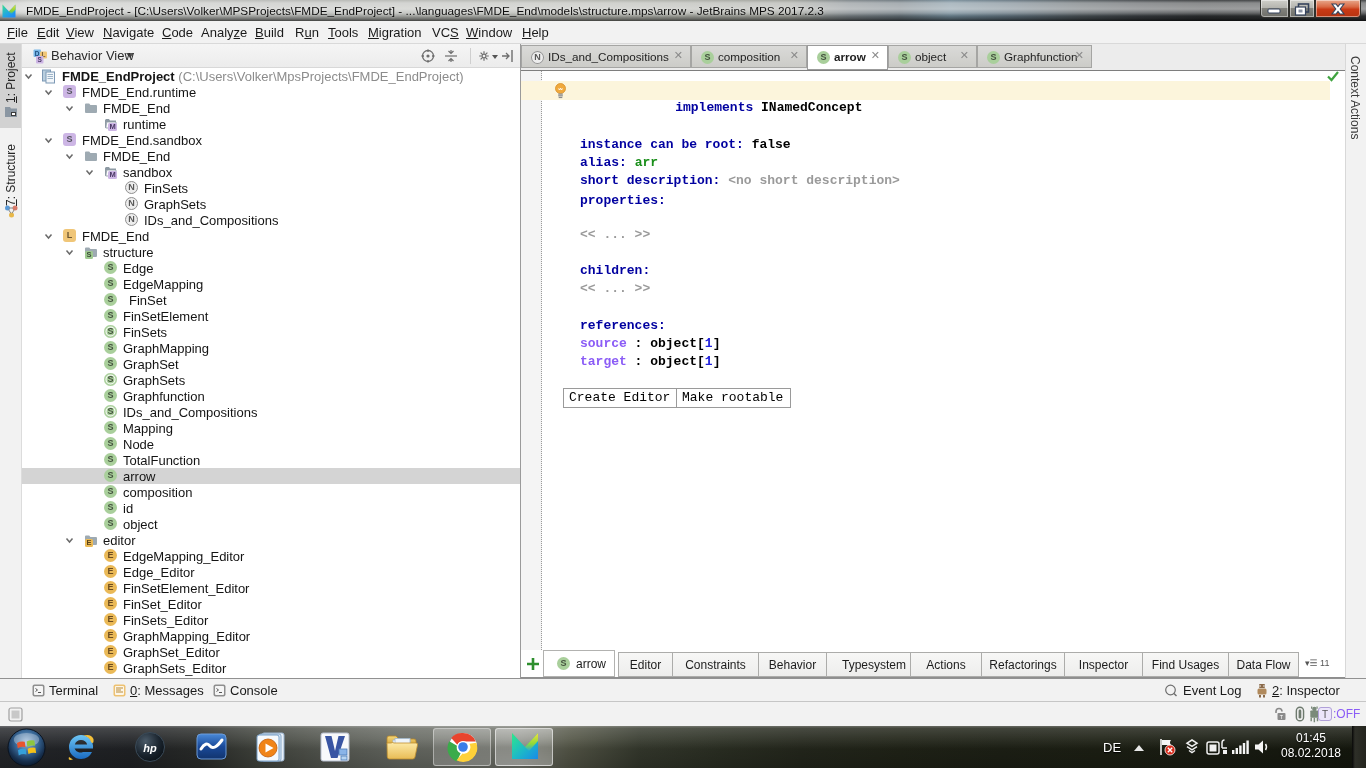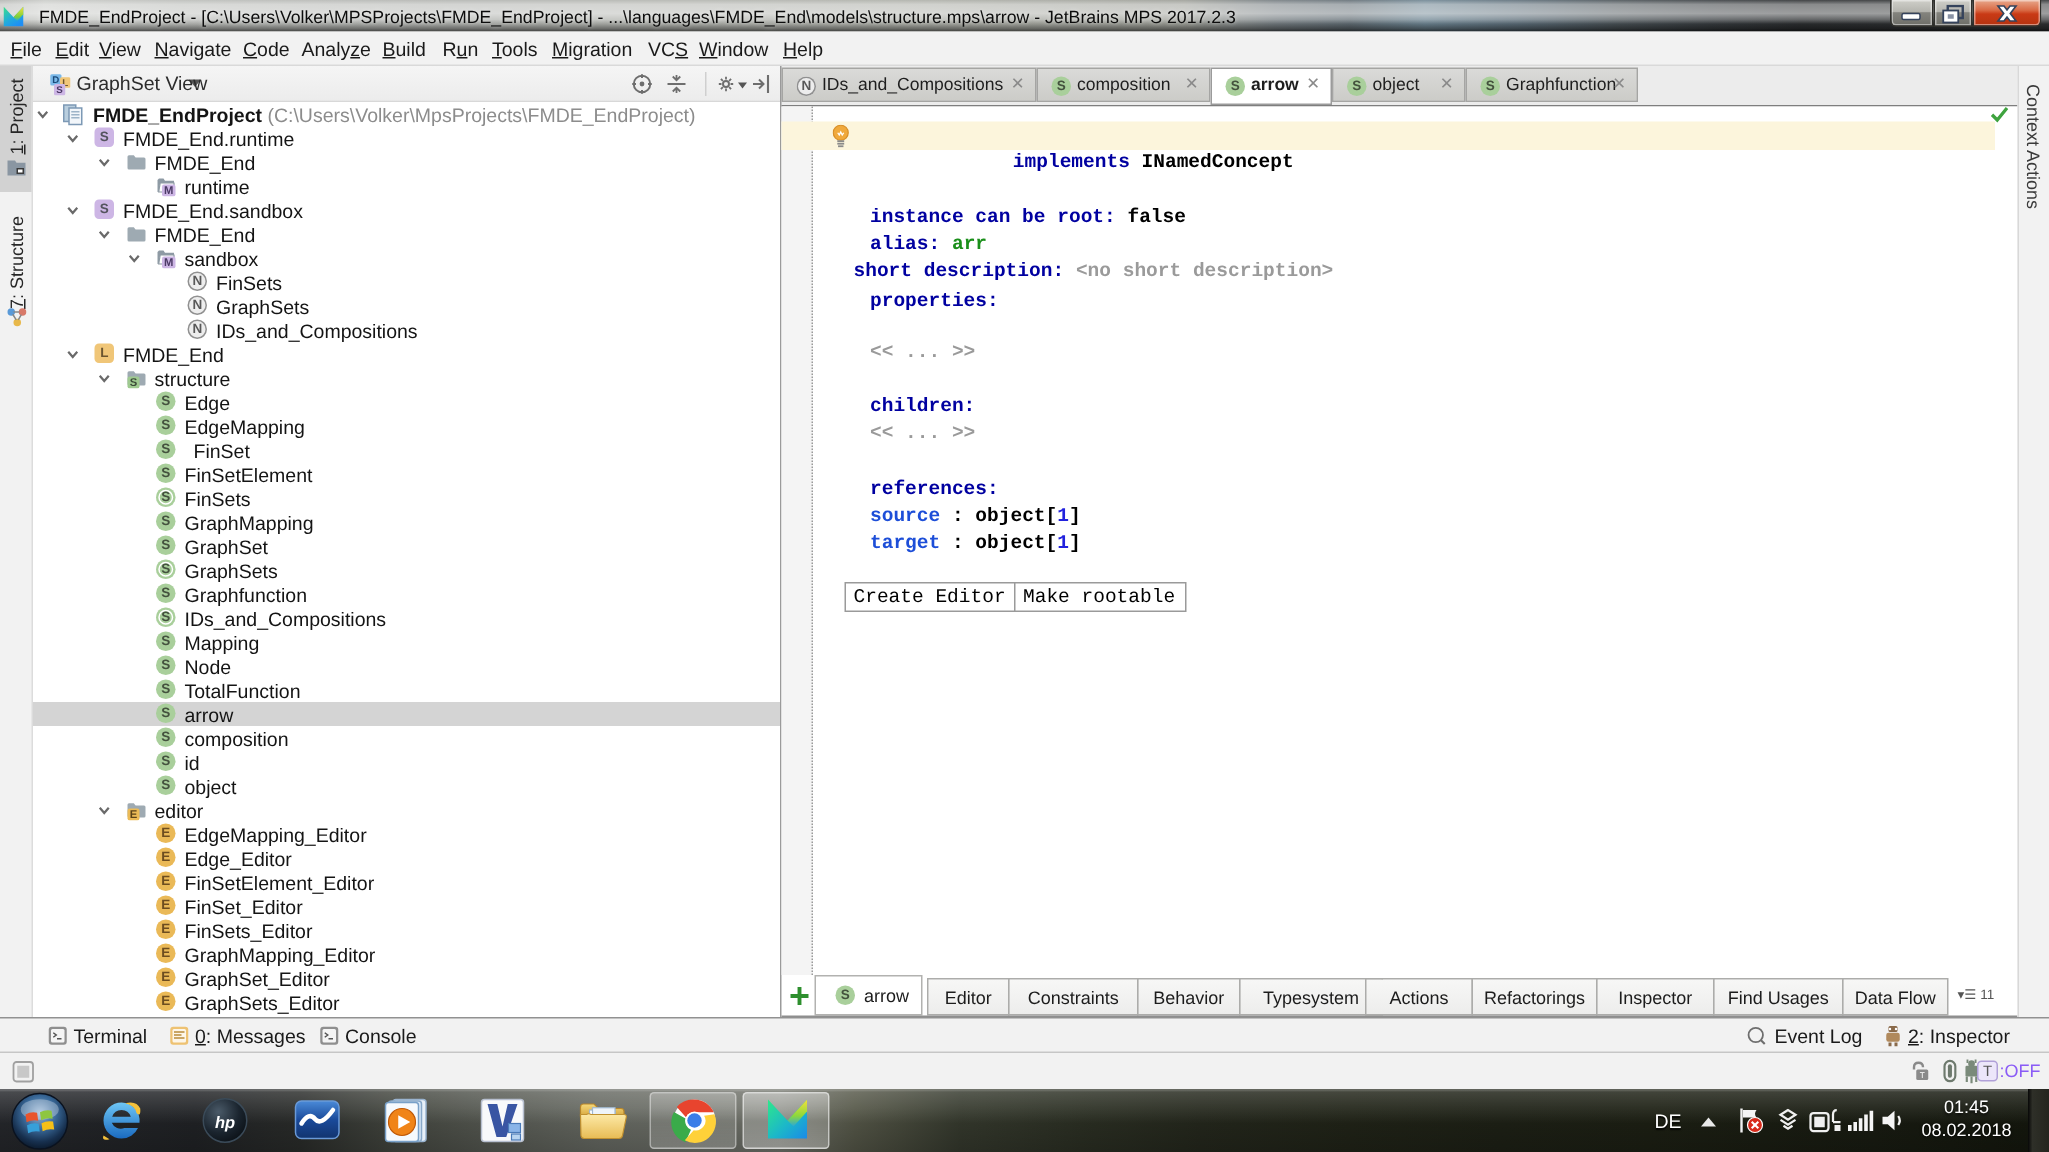--- a/index.html
+++ b/index.html
@@ -51,21 +51,21 @@
 .etab .ci2{position:absolute;top:5px;width:13px;height:13px;border-radius:50%;font-size:9px;font-weight:bold;text-align:center;line-height:13px}
 .etab .t{position:absolute;top:4px}
 .etab .x{position:absolute;top:3px;font-size:11px;color:#8a8a8a;font-weight:normal}
 #editor{left:521px;top:71px;width:824px;height:579px;background:#fff}
 #gutter{position:absolute;left:0;top:0;width:21px;height:579px;background:#f4f4f4;border-right:1px dotted #9a9a9a}
 #caretline{position:absolute;left:0;top:10px;width:809px;height:18.6px;background:#fcf5dc}
 .cl{position:absolute;left:45px;font-family:"Liberation Mono",monospace;font-size:13px;font-weight:bold;line-height:18.1px;height:18.1px;white-space:pre;color:#000}
 .kw{color:#0000a0}
 .gr{color:#9a9a9a}
 .grn{color:#1a8f1a}
-.pur{color:#1d4ed8}
+.pur{color:#8b5cf6}
 .blu{color:#2222dd}
 .selword{display:inline-block;height:18.1px;line-height:18.1px;vertical-align:top;background:#cdcdf2}
 .ebtn{position:absolute;height:20px;border:1px solid #9a9a9a;background:#fff;font-family:"Liberation Mono",monospace;font-size:13px;line-height:18px;padding-left:5px;color:#000}
 
 #btabs{left:521px;top:650px;width:824px;height:28px;background:#fff}
 #btabs:after{content:"";position:absolute;left:0;top:26.5px;width:824px;height:1.5px;background:#8e8e8e}
 .btab{position:absolute;top:2px;height:24.5px;background:linear-gradient(180deg,#f7f7f6,#ededec);border:1px solid #acacaa;font-size:12px;color:#1c1c1c;text-align:center}
 .btab.act{top:0px;height:27px;background:#fff;border-color:#b2b2b0}
 
 #rstripe{left:1345px;top:44px;width:21px;height:634px;background:#f2f2f2;border-left:1px solid #d8d8d8}
@@ -172,21 +172,21 @@
 <span style="position:absolute;left:448px;top:4px;width:1px;height:16px;background:#cfcfcf"></span>
 <svg style="position:absolute;left:455px;top:5px;width:15px;height:15px" viewBox="0 0 15 15">
       <circle cx="7" cy="7" r="2" fill="none" stroke="#6e6e6e" stroke-width="1.3"></circle>
       <path d="M7,2.2 L7,4 M7,10 L7,11.8 M2.2,7 L4,7 M10,7 L11.8,7 M3.6,3.6 L4.9,4.9 M9.1,9.1 L10.4,10.4 M10.4,3.6 L9.1,4.9 M4.9,9.1 L3.6,10.4" stroke="#6e6e6e" stroke-width="1.2"></path>
     </svg>
 <span style="position:absolute;left:470px;top:11px;width:0;height:0;border-left:3px solid transparent;border-right:3px solid transparent;border-top:4px solid #555"></span>
 <svg style="position:absolute;left:479px;top:5px;width:13px;height:14px" viewBox="0 0 13 14">
       <path d="M11,1 L11,13" stroke="#6e6e6e" stroke-width="1.4"></path>
       <path d="M1,7 L8,7 M5,4 L8,7 L5,10" stroke="#6e6e6e" stroke-width="1.3" fill="none"></path>
     </svg>
-<span class="lbl">GraphSet View</span>
+<span class="lbl">Behavior View</span>
   </div>
 <div id="ptree" class="abs">
 <div class="trow" style="top:0px">
       <svg class="chev" style="left:2px" viewBox="0 0 9 9">
         <polyline points="1.5,2.5 4.5,6 7.5,2.5" fill="none" stroke="#6a6a6a" stroke-width="1.5"></polyline>
       </svg>
       <svg class="ticon" style="left:19px;width:15px;height:15px" viewBox="0 0 15 15">
         <rect x="1.5" y="1" width="8" height="11" fill="#b9cede" stroke="#7d99b5" stroke-width="1"></rect>
         <rect x="5" y="3" width="8.5" height="11" fill="#f2f6fa" stroke="#7d99b5" stroke-width="1"></rect>
         <line x1="6.5" y1="5.5" x2="12" y2="5.5" stroke="#9db4c8" stroke-width="1"></line>
@@ -425,21 +425,21 @@
       <circle cx="5.5" cy="5.5" r="5" fill="#f0a93c"></circle>
       <circle cx="5.5" cy="5.5" r="5" fill="none" stroke="#d88f28" stroke-width="0.8"></circle>
       <path d="M3.5,5.5 L4.5,7 L5.5,5 L6.5,7 L7.5,5.5" stroke="#fff" stroke-width="0.9" fill="none"></path>
       <rect x="3.2" y="10.5" width="4.6" height="1.2" fill="#8a8a8a"></rect>
       <rect x="3.2" y="12.2" width="4.6" height="1.2" fill="#8a8a8a"></rect>
       <rect x="3.7" y="13.9" width="3.6" height="1.2" fill="#8a8a8a"></rect>
     </svg>
 <div class="cl" style="left:45px;top:28.3px">              <span class="kw">implements</span> INamedConcept</div>
 <div class="cl" style="left:59px;top:64.5px"><span class="kw">instance can be root:</span> false</div>
 <div class="cl" style="left:59px;top:82.6px"><span class="kw">alias:</span> <span class="grn">arr</span></div>
-<div class="cl" style="left:48px;top:100.7px"><span class="kw">short description:</span> <span class="gr">&lt;no short description&gt;</span></div>
+<div class="cl" style="left:59px;top:100.7px"><span class="kw">short description:</span> <span class="gr">&lt;no short description&gt;</span></div>
 <div class="cl" style="left:59px;top:121px"><span class="kw">properties:</span></div>
 <div class="cl" style="left:59px;top:155.0px"><span class="gr">&lt;&lt; ... &gt;&gt;</span></div>
 <div class="cl" style="left:59px;top:191.2px"><span class="kw">children:</span></div>
 <div class="cl" style="left:59px;top:209.3px"><span class="gr">&lt;&lt; ... &gt;&gt;</span></div>
 <div class="cl" style="left:59px;top:245.5px"><span class="kw">references:</span></div>
 <div class="cl" style="left:59px;top:263.6px"><span class="pur">source</span> : object[<span class="blu">1</span>]</div>
 <div class="cl" style="left:59px;top:281.7px"><span class="pur">target</span> : object[<span class="blu">1</span>]</div>
 <svg style="position:absolute;left:805px;top:-2px;width:14px;height:14px" viewBox="0 0 14 14">
       <path d="M2,7.5 L5.5,11 L12,3" fill="none" stroke="#3fa33f" stroke-width="2.2"></path>
     </svg>

